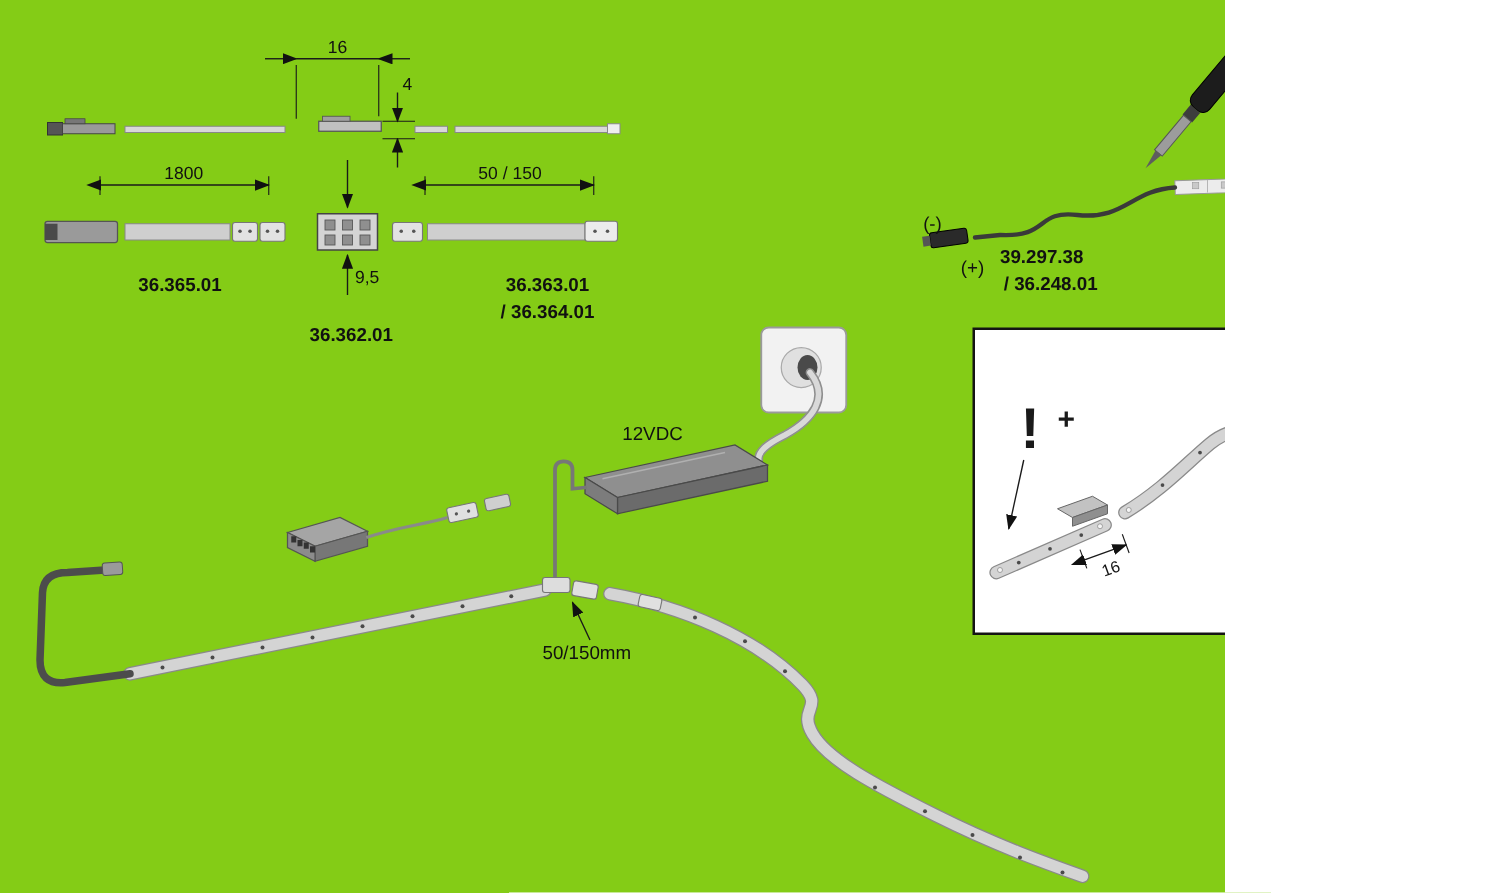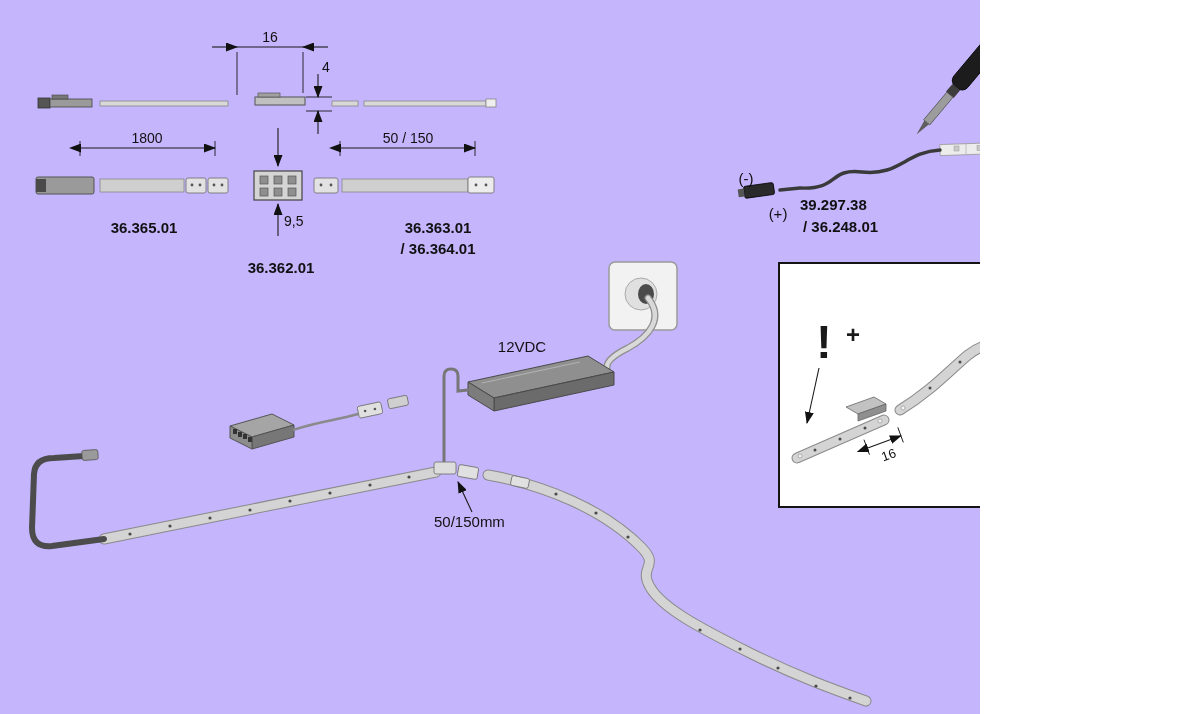--- a/index.html
+++ b/index.html
@@ -1,16 +1,16 @@
 <!DOCTYPE html>
 <html><head>
 <meta charset="utf-8">
 <style>
   html,body{margin:0;padding:0;background:#fff;}
-  .canvas{position:relative;width:980px;height:714px;background:#c4b5fd;overflow:hidden;
+  .canvas{position:relative;width:980px;height:714px;background:#84cc16;overflow:hidden;
           font-family:"Liberation Sans", sans-serif;}
   svg{font-family:"Liberation Sans", sans-serif;}
   .dim{font-size:14px;fill:#111;}
   .dim-sm{font-size:13px;fill:#111;}
   .part{font-size:15px;font-weight:bold;fill:#111;}
   .lbl{font-size:15px;fill:#111;}
   .pol{font-size:15px;fill:#111;}
   .warn{font-size:46px;font-weight:bold;fill:#1a1a1a;}
   .warnplus{font-size:24px;font-weight:bold;fill:#1a1a1a;}
   .dimline{stroke:#1a1a1a;stroke-width:1.1;fill:none;}

